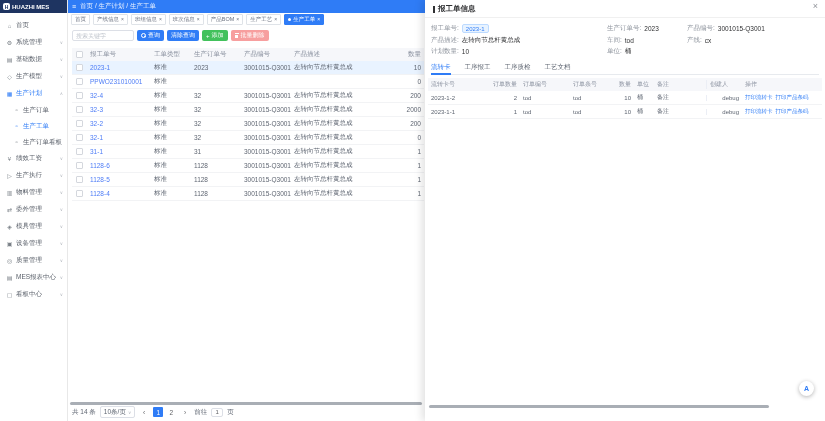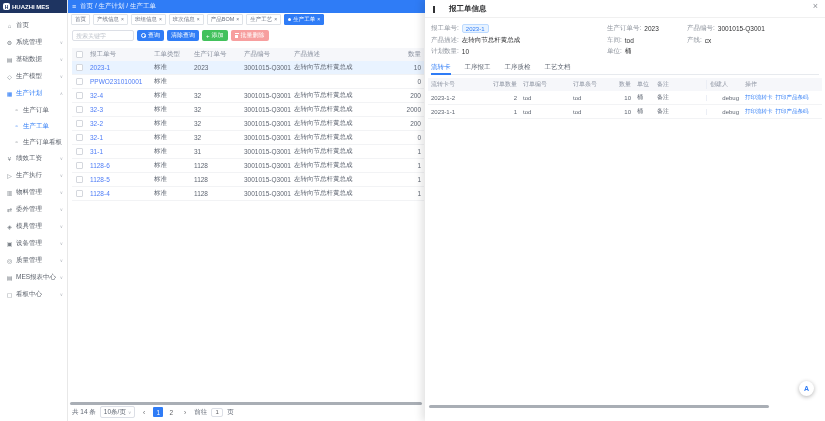--- a/index.html
+++ b/index.html
@@ -62,21 +62,21 @@
   .pgn{position:absolute;left:5px;bottom:3px;display:flex;align-items:center;gap:4px;font-size:6.5px;color:#5f6672;}
   .psel{border:1px solid #dcdfe6;border-radius:2px;height:10px;display:flex;align-items:center;gap:2px;padding:0 3px;cursor:pointer;}
   .psel .car{font-size:4.5px;color:#b4b8bf;}
   .pbtn{min-width:10px;height:10px;display:flex;align-items:center;justify-content:center;border-radius:1px;color:#606266;cursor:pointer;}
   .pbtn.cur{background:#2f7cf6;color:#fff;}
   .pjump{width:12px;height:9px;border:1px solid #dcdfe6;border-radius:2px;font-size:6px;text-align:center;
          font-family:inherit;color:#606266;outline:none;padding:0;box-sizing:border-box;}
 
   
   .drawer{position:absolute;left:425px;top:0;width:400px;height:421px;background:#fff;z-index:5;box-shadow:-3px 0 8px rgba(0,0,0,.12);}
-  .dtitle{position:absolute;left:8px;top:4px;display:flex;align-items:center;gap:14px;}
+  .dtitle{position:absolute;left:8px;top:4px;display:flex;align-items:center;gap:3px;}
   .dbar{width:2px;height:7px;background:#303133;}
   .dtx{font-size:7.5px;font-weight:bold;color:#303133;white-space:nowrap;}
   .dclose{position:absolute;right:7px;top:2px;font-size:9px;color:#909399;cursor:pointer;line-height:1;}
   .dhr{position:absolute;left:0;top:17px;right:0;border-top:1px solid #f0f0f0;}
   .dfield{position:absolute;display:flex;gap:3px;align-items:center;font-size:6.5px;height:9px;white-space:nowrap;}
   .dlb{color:#8f959e;} .dvl{color:#303133;}
   .dtag{background:#e8f3ff;border:1px solid #bcdaff;color:#2f7cf6;padding:0 3px;height:9px;display:flex;align-items:center;
         border-radius:2px;font-size:6px;box-sizing:border-box;cursor:pointer;}
   .dtabs{position:absolute;left:6px;top:60px;right:6px;height:14px;display:flex;gap:14px;border-bottom:1px solid #e7eaee;
          font-size:6.5px;color:#5f6672;}

